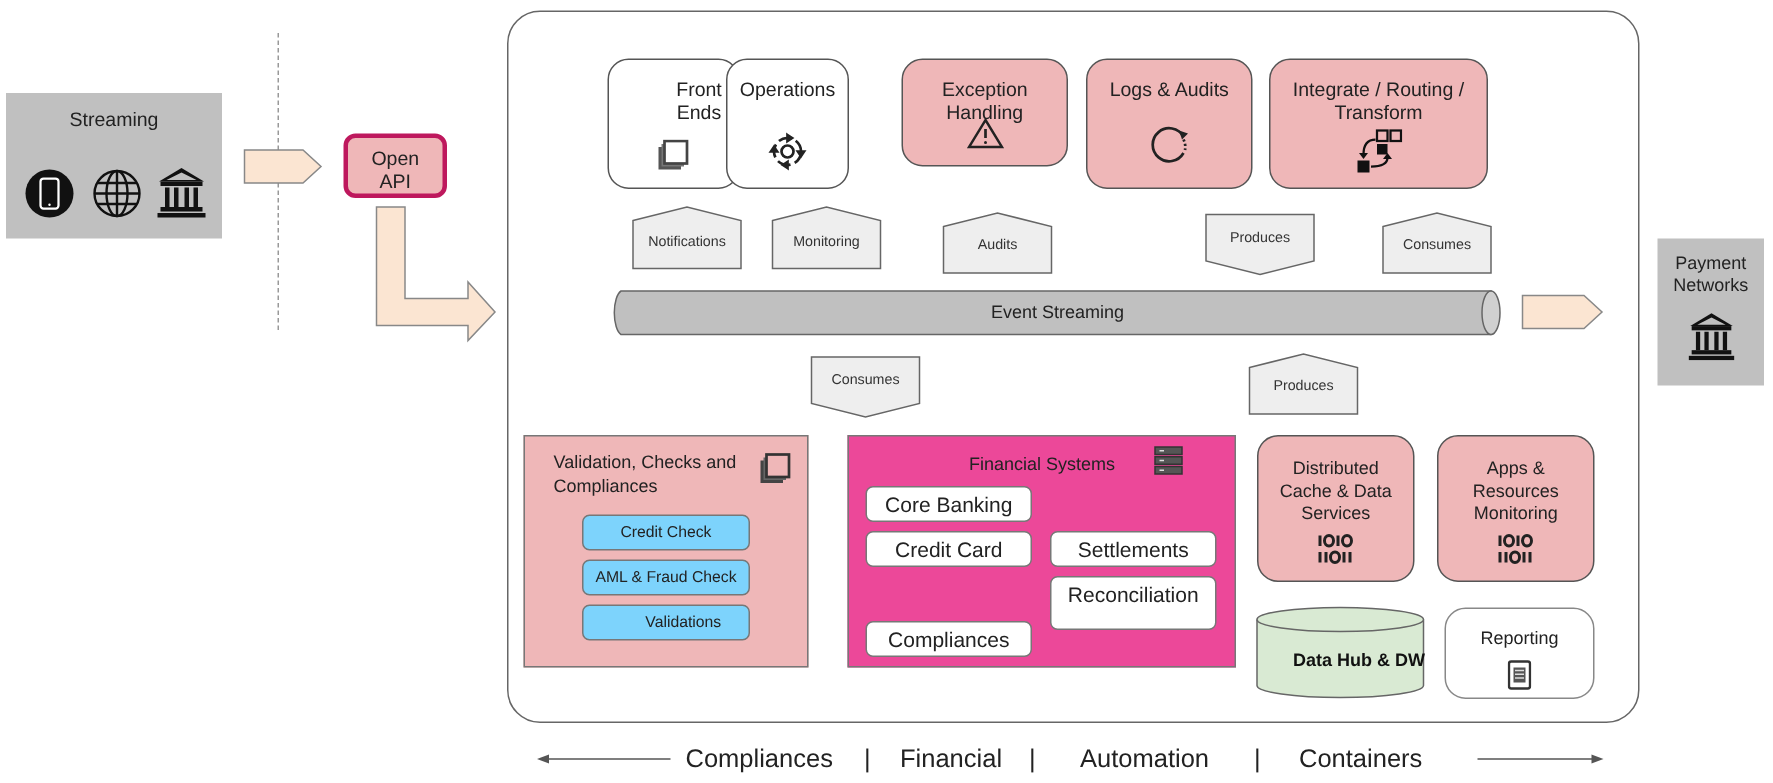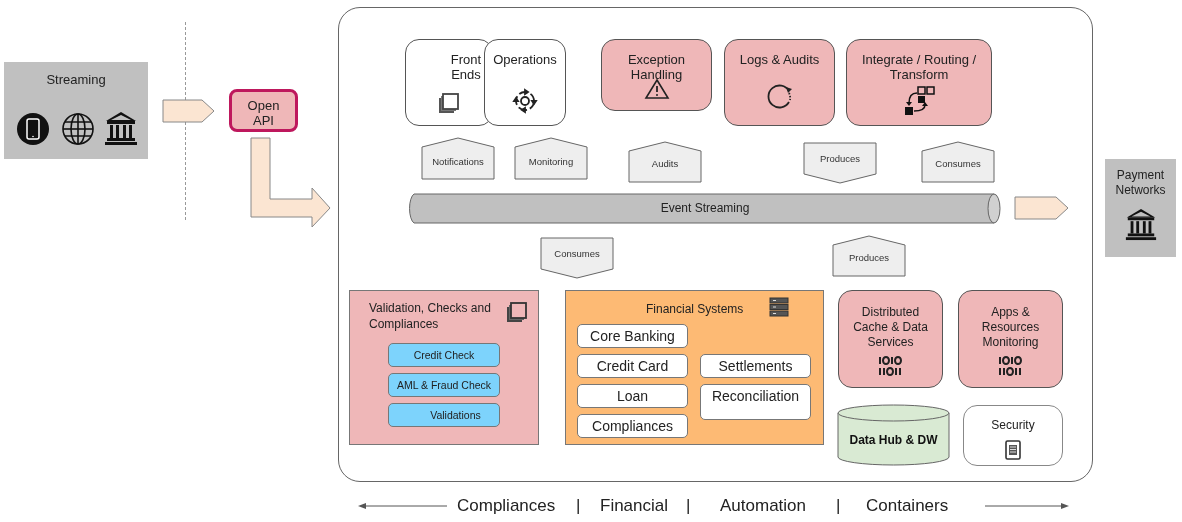--- a/index.html
+++ b/index.html
@@ -205,35 +205,34 @@
         <rect x="1" y="5" width="15" height="15" fill="#444"></rect>
       <rect x="3" y="3" width="15" height="15" fill="#666"></rect>
         <rect x="5" y="1" width="15" height="15" fill="#efb7b8" stroke="#333" stroke-width="1.8"></rect>
       </svg>
   </span>
   <div class="subpink" style="left:38px;top:52px;width:112px;height:24px;line-height:22px;">Credit Check</div>
   <div class="subpink" style="left:38px;top:82px;width:112px;height:24px;line-height:22px;">AML &amp; Fraud Check</div>
   <div class="subpink" style="left:38px;top:112px;width:112px;height:24px;line-height:22px;padding-left:23px;">Validations</div>
 </div>
 
-<div class="abs" style="left:565px;top:290px;width:259px;height:155px;background:#fdba74;border:1px solid #777;box-sizing:border-box;">
+<div class="abs" style="left:565px;top:290px;width:259px;height:155px;background:#ec4899;border:1px solid #777;box-sizing:border-box;">
   <div class="abs" style="left:80px;top:11px;font-size:12px;color:#222;">Financial Systems</div>
   <span class="abs" style="left:203px;top:6px;">
     <svg width="20" height="20" viewBox="0 0 20 20">
       <rect x="1" y="1" width="18" height="5" fill="#555" stroke="#333"></rect>
         <rect x="1" y="7.5" width="18" height="5" fill="#555" stroke="#333"></rect>
       <rect x="1" y="14" width="18" height="5" fill="#555" stroke="#333"></rect>
       <line x1="4" y1="3.5" x2="7" y2="3.5" stroke="#ddd"></line>
         <line x1="4" y1="10" x2="7" y2="10" stroke="#ddd"></line>
         <line x1="4" y1="16.5" x2="7" y2="16.5" stroke="#ddd"></line>
       </svg>
   </span>
   <div class="subbtn" style="left:11px;top:33px;width:111px;height:24px;line-height:22px;">Core Banking</div>
   <div class="subbtn" style="left:11px;top:63px;width:111px;height:24px;line-height:22px;">Credit Card</div>
-  <div class="subbtn" style="left:11px;top:93px;width:111px;height:24px;line-height:22px;">Loan</div>
   <div class="subbtn" style="left:11px;top:123px;width:111px;height:24px;line-height:22px;">Compliances</div>
   <div class="subbtn" style="left:134px;top:63px;width:111px;height:24px;line-height:22px;">Settlements</div>
   <div class="subbtn" style="left:134px;top:93px;width:111px;height:36px;line-height:22px;">Reconciliation</div>
 </div>
 
 <div class="abs topbox pink" style="left:838px;top:290px;width:105px;height:98px;font-size:12px;">
   <span class="lbl" style="margin-top:14px;">Distributed</span>
   <span style="display:block;">Cache &amp; Data</span>
   <span style="display:block;">Services</span>
   <span class="ic" style="bottom:10px;">
@@ -268,25 +267,25 @@
         <line x1="22" y1="13" x2="22" y2="20"></line>
       </svg>
   </span>
 </div>
 
 <div class="abs" style="left:837px;top:404px;width:113px;height:62px;">
   <svg class="abs" style="left:0;top:0;" width="113" height="62">
     <path d="M1,9 L1,53 A55.5,8 0 0 0 112,53 L112,9" fill="#d9ead3" stroke="#666" stroke-width="1"></path>
     <ellipse cx="56.5" cy="9" rx="55.5" ry="8" fill="#d9ead3" stroke="#666" stroke-width="1"></ellipse>
   </svg>
-  <span class="abs" style="left:0;right:0;top:29px;text-align:center;font-size:12px;font-weight:bold;color:#111;">Data Hub &amp; DW</span>
+  <span class="abs" style="left:0;right:0;top:29px;text-align:right;font-size:12px;font-weight:bold;color:#111;">Data Hub &amp; DW</span>
 </div>
 
 <div class="abs topbox" style="left:963px;top:405px;width:100px;height:61px;background:#fff;border:1.5px solid #888;font-size:12px;">
-  <span class="lbl" style="margin-top:12px;">Security</span>
+  <span class="lbl" style="margin-top:12px;">Reporting</span>
   <span class="ic" style="bottom:5px;">
     <svg width="16" height="20" viewBox="0 0 16 20">
         <rect x="1" y="1" width="14" height="18" rx="1.5" fill="#fff" stroke="#333" stroke-width="1.6"></rect>
       <rect x="4" y="5" width="8" height="10" fill="#555"></rect>
       <line x1="5" y1="7" x2="11" y2="7" stroke="#ddd"></line>
         <line x1="5" y1="9.5" x2="11" y2="9.5" stroke="#ddd"></line>
         <line x1="5" y1="12" x2="11" y2="12" stroke="#ddd"></line>
       </svg>
   </span>
 </div>

